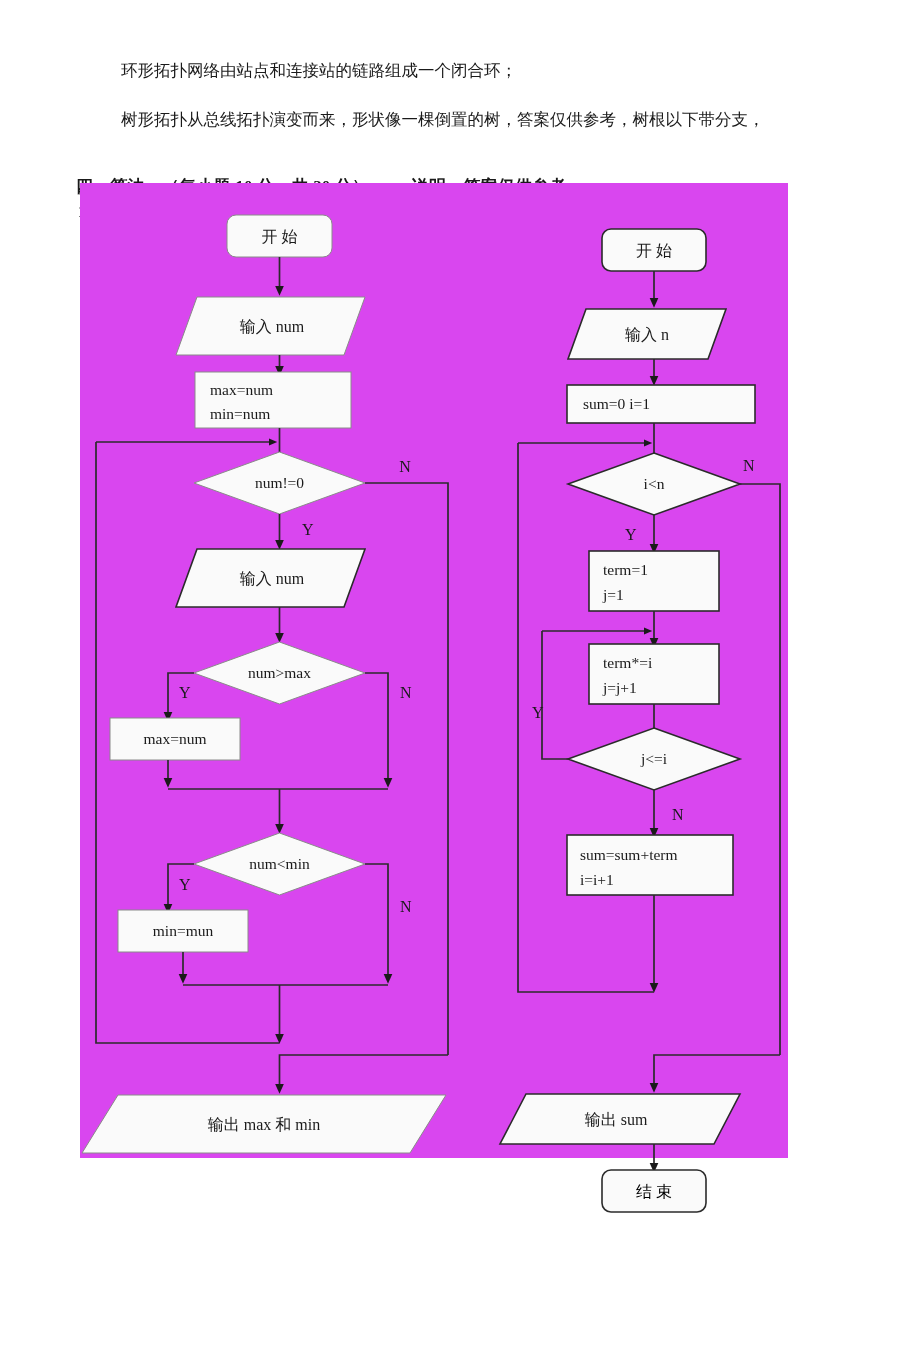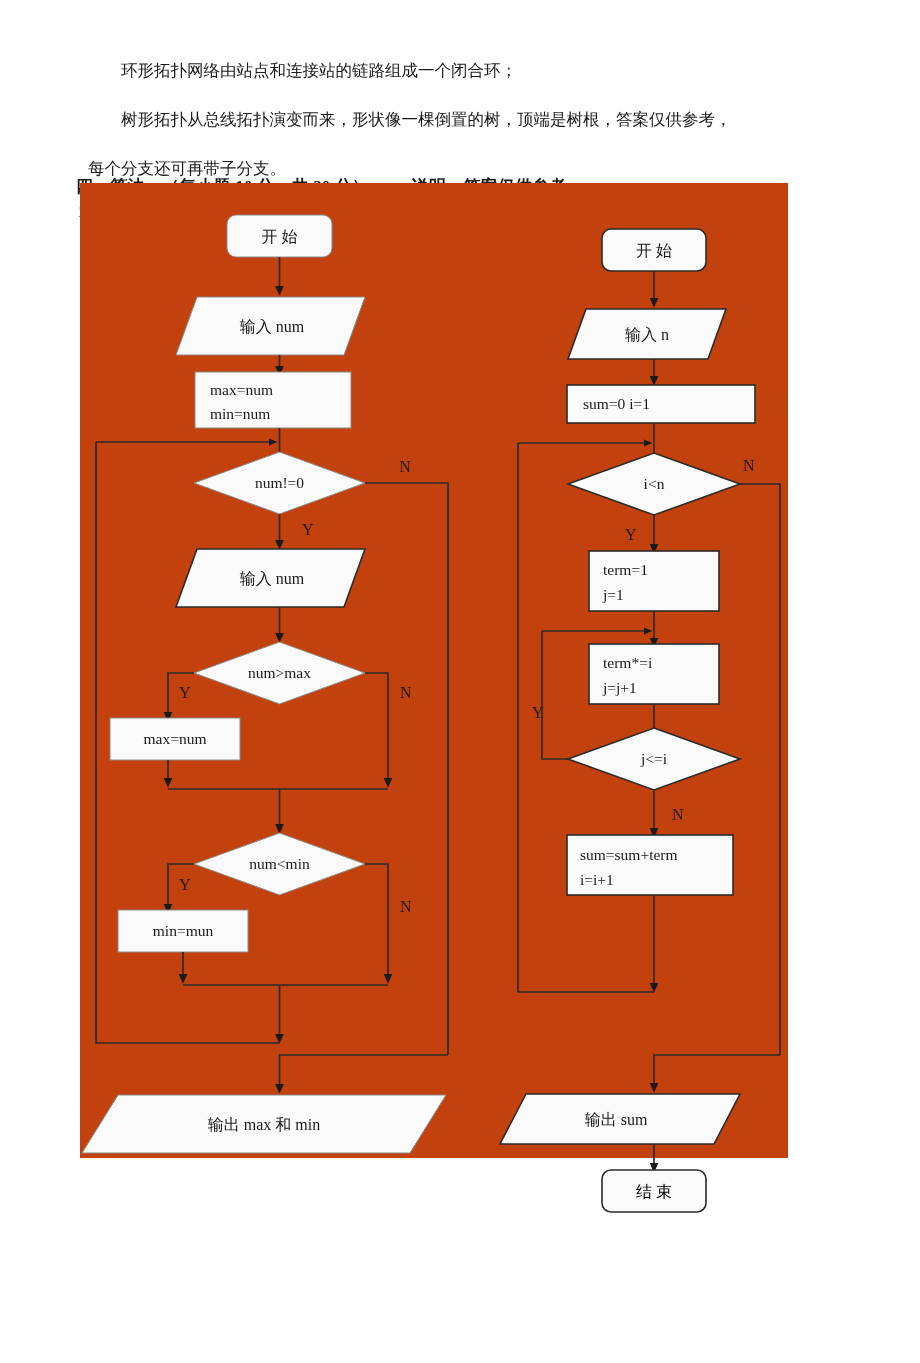--- a/index.html
+++ b/index.html
@@ -17,37 +17,36 @@
   .sec-head{position:absolute;left:76px;top:175px;width:800px;
             font-weight:bold;font-size:17px;letter-spacing:.2px;}
   .sec-head .title{display:inline-block;}
   .sec-head .note{display:inline-block;margin-left:38px;
                   text-decoration:underline;text-underline-offset:3px;}
   .qnum{position:absolute;font-weight:bold;font-size:16px;}
   #qnum1{left:78px;top:203px;}
   #qnum2{left:515px;top:203px;}
   
   .canvas{position:absolute;left:80px;top:183px;width:708px;height:975px;
-          background:#c2410c;}
+          background:#d946ef;}
   .fc{position:absolute;left:0;top:0;width:708px;height:975px;}
   .fc text{font-family:"Liberation Serif","DejaVu Serif",serif;fill:#1a1a1a;}
   .lbl{font-size:15.5px;}
   .lbl-cn{font-size:16px;}
   .yn{font-size:16px;}
   .shape-light{fill:#fafafa;stroke:#8a8a8a;stroke-width:1;}
   .shape-dark{fill:#fafafa;stroke:#2b2b2b;stroke-width:1.6;}
   .ln{stroke:#2b2b2b;stroke-width:1.7;fill:none;}
 </style>
 </head>
 <body>
 
 <div class="prose">
   <p class="indent">环形拓扑网络由站点和连接站的链路组成一个闭合环；</p>
-  <p class="indent">树形拓扑从总线拓扑演变而来，形状像一棵倒置的树，顶端是树根，答案仅供参考，</p>
-  <p>每个分支还可再带子分支。</p>
+  <p class="indent">树形拓扑从总线拓扑演变而来，形状像一棵倒置的树，答案仅供参考，树根以下带分支，</p>
 </div>
 
 <div class="sec-head">
   <span class="title">四、算法：（每小题 10 分，共 20 分）</span>
   <span class="note">说明：答案仅供参考</span>
 </div>
 <div class="qnum" id="qnum1">1.</div>
 <div class="qnum" id="qnum2">2.</div>
 
 <div class="canvas">

